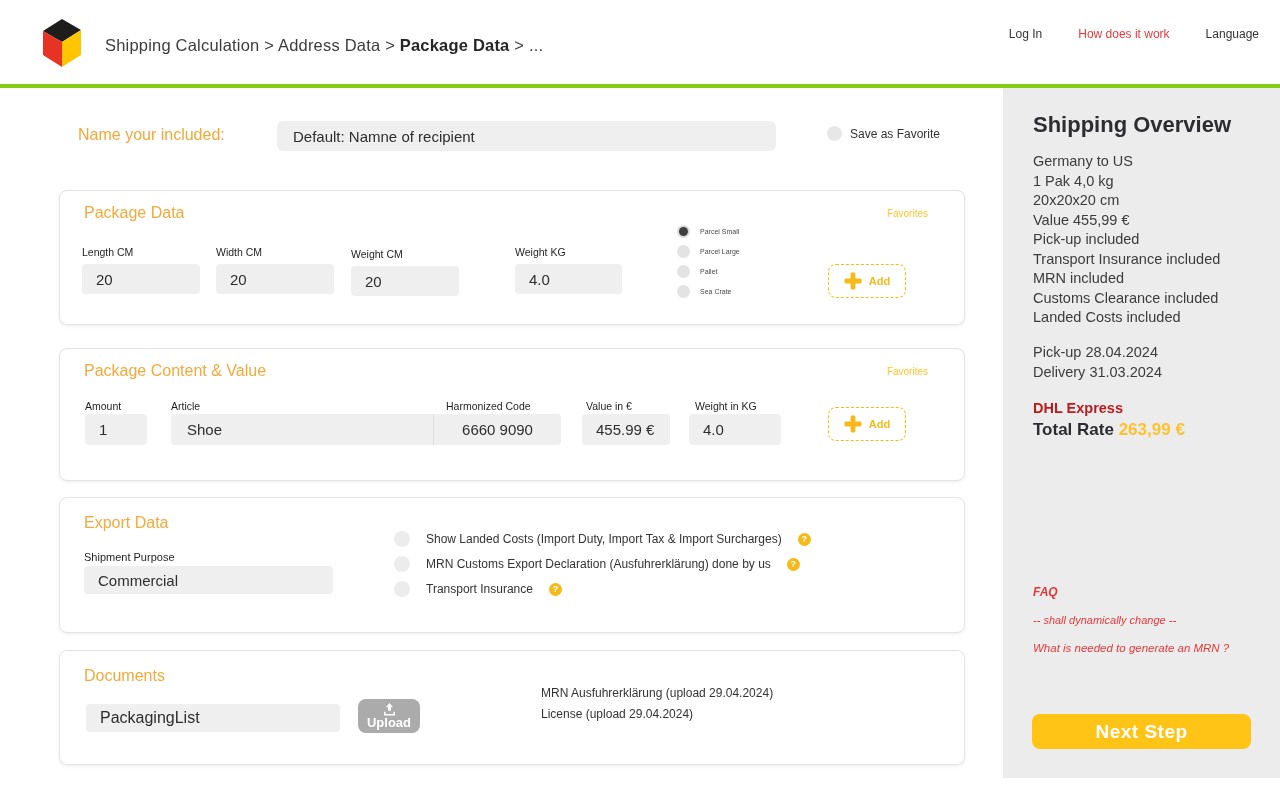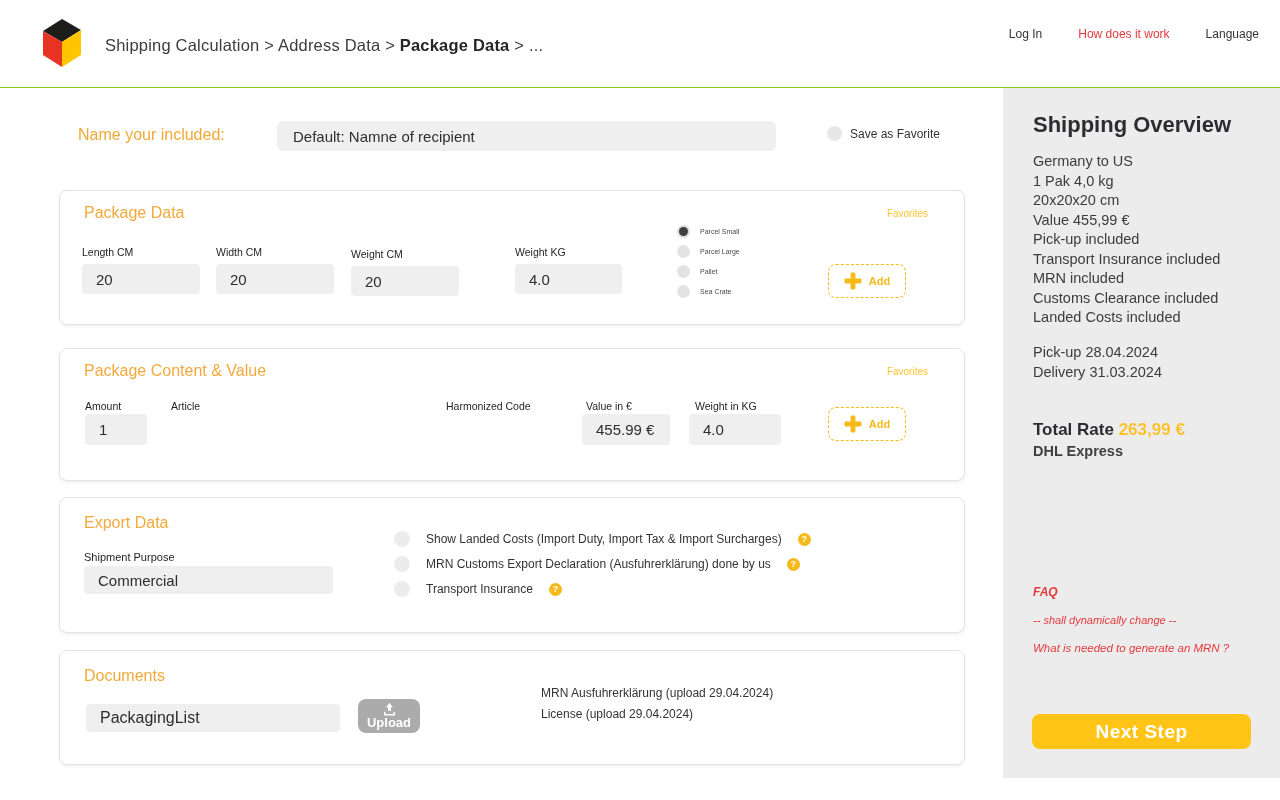--- a/index.html
+++ b/index.html
@@ -1,20 +1,20 @@
 <!DOCTYPE html>
 <html><head>
 <meta charset="utf-8">
 <style>
   * { margin:0; padding:0; box-sizing:border-box; }
   html,body { width:1280px; height:800px; background:#fff; font-family:"Liberation Sans", sans-serif; }
   .screen { position:relative; width:1280px; height:800px; overflow:hidden; background:#fff; }
 
   
-  .header { position:absolute; top:0; left:0; width:1280px; height:88px; background:#fff; border-bottom:1px solid #84cc16; }
+  .header { position:absolute; top:0; left:0; width:1280px; height:88px; background:#fff; border-bottom:4px solid #84cc16; }
   .logo { position:absolute; left:40px; top:18px; width:44px; height:50px; cursor:pointer; }
   .breadcrumb { position:absolute; left:105px; top:36px; font-size:16.5px; color:#3C3C3C; letter-spacing:0.2px; }
   .breadcrumb .bold { font-weight:700; color:#262626; }
   .breadcrumb span { cursor:pointer; }
   .breadcrumb .sep { color:#3C3C3C; cursor:default; }
   .header-links { position:absolute; right:21px; top:27px; display:flex; gap:36px; font-size:12px; color:#333; }
   .header-links .link { cursor:pointer; }
   .header-links .red { color:#E4393C; }
 
   
@@ -64,21 +64,21 @@
   
   .upload-btn { position:absolute; left:298px; top:48px; width:62px; height:34px; background:#ABABAB; border-radius:8px; display:flex; flex-direction:column; align-items:center; justify-content:center; cursor:pointer; }
   .upload-btn .utxt { font-size:13px; color:#fff; font-weight:700; margin-top:-1px; }
   .doc-list { position:absolute; left:481px; top:35px; }
   .doc-list .doc-line { font-size:12px; color:#333; height:21px; }
 
   
   .sb-title { position:absolute; left:30px; top:24px; font-size:22px; font-weight:700; color:#2D2D31; }
   .sb-summary { position:absolute; left:30px; top:64px; font-size:14.5px; color:#3C3C3C; line-height:19.5px; }
   .sb-dates { position:absolute; left:30px; top:255px; font-size:14.5px; color:#3C3C3C; line-height:19.5px; }
-  .sb-carrier { position:absolute; left:30px; top:312px; font-size:14.5px; font-weight:700; color:#404040;margin-top:43px; }
+  .sb-carrier { position:absolute; left:30px; top:312px; font-size:14.5px; font-weight:700; color:#b91c1c; }
   .sb-total { position:absolute; left:30px; top:332px; font-size:17px; font-weight:700; color:#2D2D31; }
   .sb-total .price { color:#FFC12E; }
   .sb-faq-title { position:absolute; left:30px; top:497px; font-size:12px; color:#E4393C; font-weight:700; font-style:italic; }
   .sb-faq-note { position:absolute; left:30px; top:526px; font-size:11px; color:#E4393C; font-style:italic; }
   .sb-faq-q { position:absolute; left:30px; top:554px; font-size:11.5px; color:#E4393C; font-style:italic; cursor:pointer; }
   .next-btn { position:absolute; left:29px; top:626px; width:219px; height:35px; background:#FFC415; border:none; border-radius:8px; color:#fff; font-size:19px; font-weight:700; letter-spacing:0.5px; cursor:pointer; font-family:"Liberation Sans",sans-serif; }
 </style>
 </head>
 <body>
 
@@ -166,20 +166,24 @@
 
     <div class="card" style="top:260px; height:133px;">
       <div class="card-title">Package Content &amp; Value</div>
       <div class="favorites">Favorites</div>
 
       <div class="field-label" style="position:absolute;left:25px;top:51px;">Amount</div>
       <input class="g-input" style="position: absolute; left: 25px; top: 65px; width: 62px; height: 31px;" value="1">
 
       <div class="field-label" style="position:absolute;left:111px;top:51px;">Article</div>
       <div class="field-label" style="position:absolute;left:386px;top:51px;">Harmonized Code</div>
+      <div class="combo">
+        <input class="seg-article" value="Shoe" style="">
+        <input class="seg-hs" value="6660 9090" style="">
+      </div>
 
       <div class="field-label" style="position:absolute;left:526px;top:51px;">Value in €</div>
       <input class="g-input" style="position: absolute; left: 522px; top: 65px; width: 88px; height: 31px;" value="455.99 €">
 
       <div class="field-label" style="position:absolute;left:635px;top:51px;">Weight in KG</div>
       <input class="g-input" style="position: absolute; left: 629px; top: 65px; width: 92px; height: 31px;" value="4.0">
 
       <div class="add-btn" style="top:58px;">
         <svg width="18" height="18" viewBox="0 0 20 20">
             <rect x="7.3" y="0.5" width="5.4" height="19" rx="1.6" fill="#F5B919"></rect>

